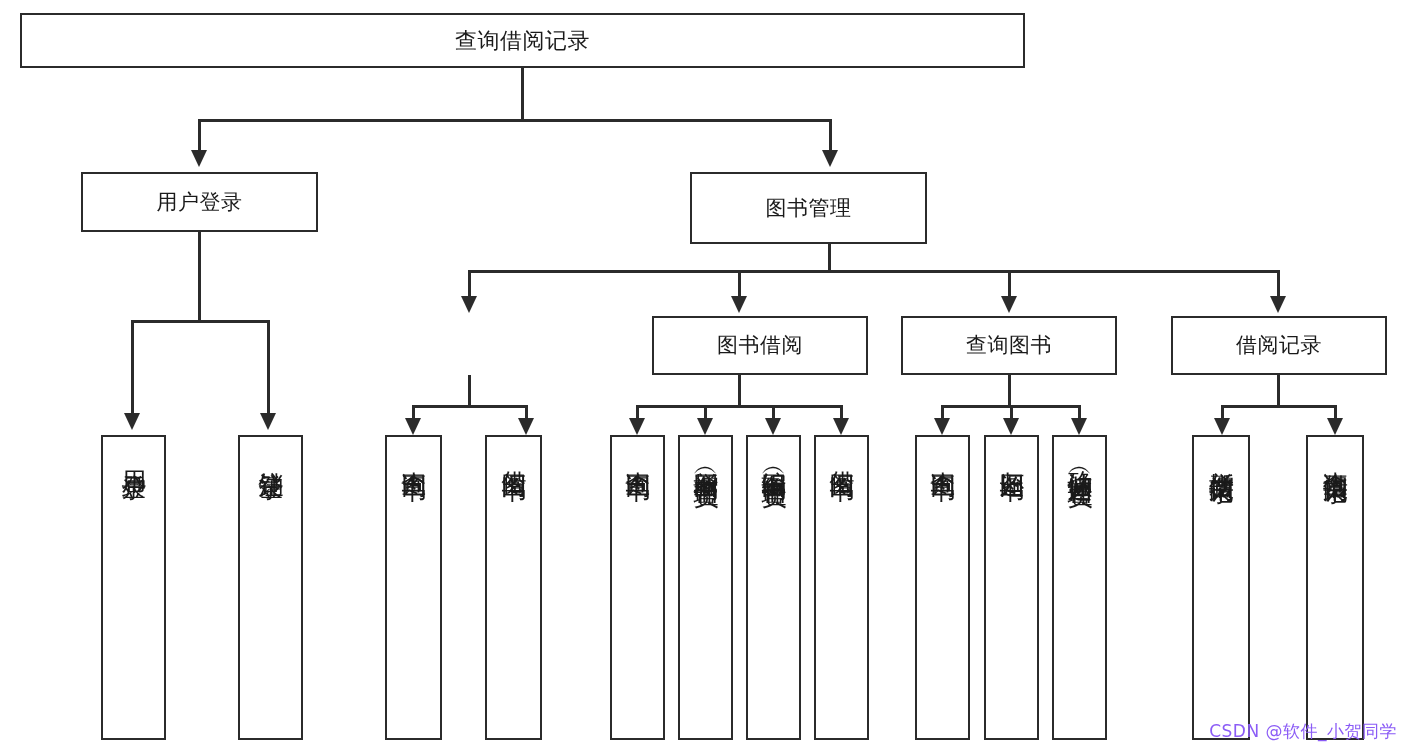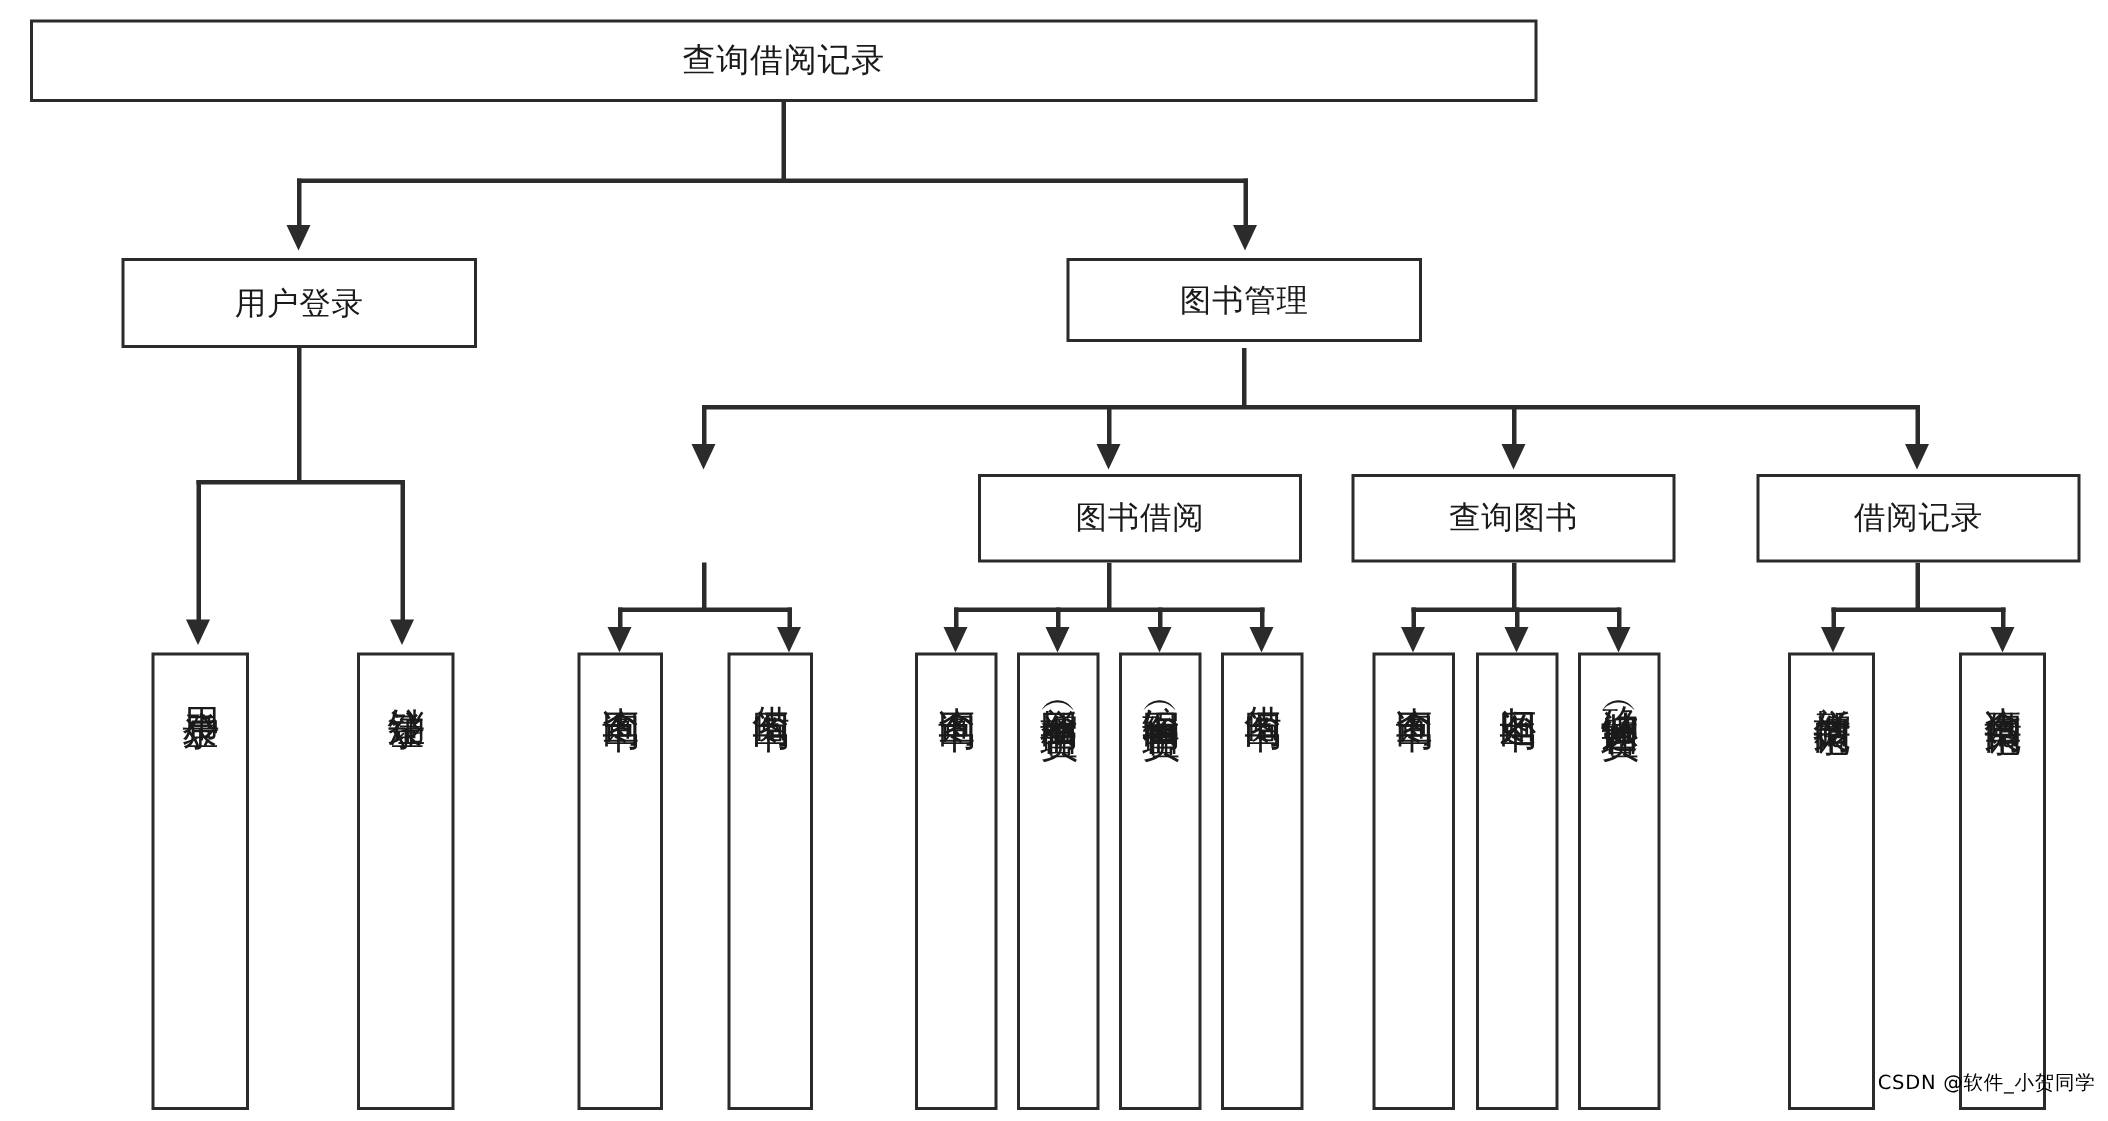--- a/index.html
+++ b/index.html
@@ -66,23 +66,23 @@
     width:0;height:0;
     border-left:8px solid transparent;
     border-right:8px solid transparent;
     border-top:17px solid #2b2b2b;
     z-index:2;
   }
   
   #watermark{
     position:absolute;
     right:8px;
-    bottom:16px;
-    font-size:13px;
-    color:#000000;
+    bottom:4px;
+    font-size:17px;
+    color:#8b5cf6;
     letter-spacing:0.5px;
     white-space:nowrap;
     z-index:5;
   }
 </style>
 </head>
 <body>
 
 <div id="canvas">
 
@@ -94,21 +94,21 @@
   <div class="ln hln" style="left:198px;top:119px;width:634px;height:3px;"></div>
   <div class="ln vln" style="left:198px;top:119px;width:3px;height:33px;"></div>
   <div class="arrow" style="left:191px;top:150px;"></div>
   <div class="ln vln" style="left:829px;top:119px;width:3px;height:33px;"></div>
   <div class="arrow" style="left:822px;top:150px;"></div>
 
   <div class="node lvl1" style="left:81px;top:172px;width:237px;height:60px;">
     <span class="lbl">用户登录</span>
   </div>
 
-  <div class="node lvl1" style="left:711px;top:172px;width:237px;height:56px;">
+  <div class="node lvl1" style="left:690px;top:172px;width:237px;height:72px;">
     <span class="lbl">图书管理</span>
   </div>
 
   <div class="ln vln" style="left:198px;top:232px;width:3px;height:90px;"></div>
   <div class="ln hln" style="left:131px;top:320px;width:139px;height:3px;"></div>
   <div class="ln vln" style="left:131px;top:320px;width:3px;height:95px;"></div>
   <div class="arrow" style="left:124px;top:413px;"></div>
   <div class="ln vln" style="left:267px;top:320px;width:3px;height:95px;"></div>
   <div class="arrow" style="left:260px;top:413px;"></div>
 

